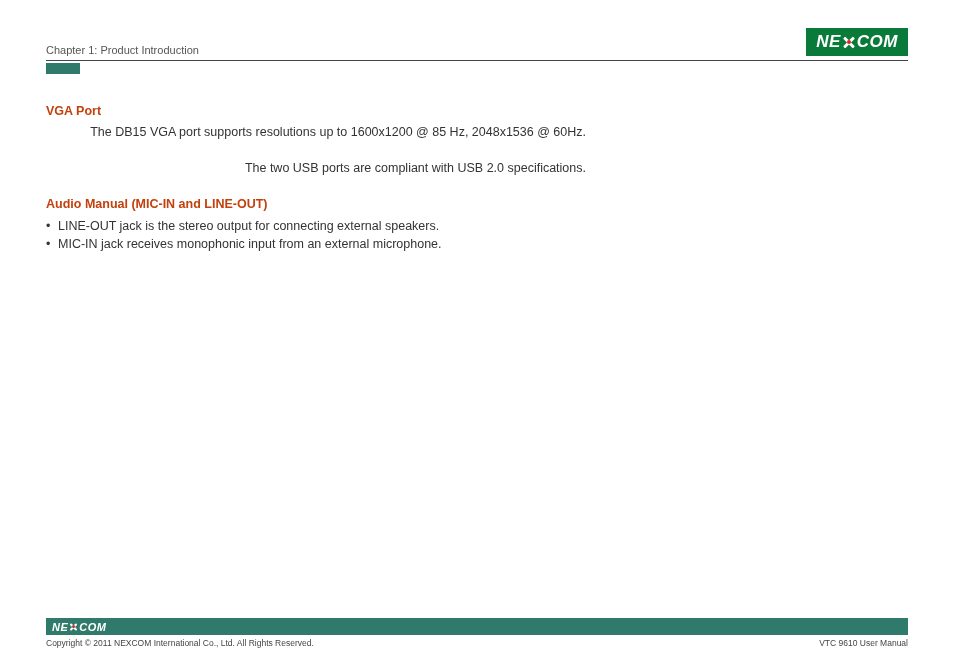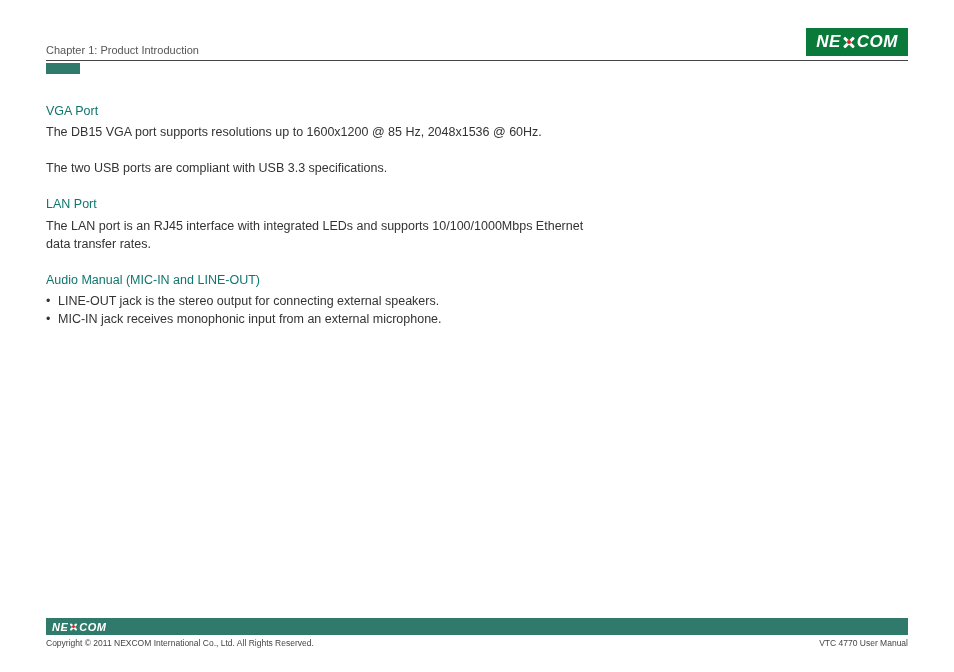--- a/index.html
+++ b/index.html
@@ -77,28 +77,29 @@
   }
   .content {
     max-width: 540px;
     line-height: 1.45;
     color: #333;
   }
   .section {
     margin-bottom: 18px;
   }
   .sec-title {
-    font-weight: 400;
+    font-weight: 700;
     font-size: 12.5px;
     margin-bottom: 3px;
-    color: #0f766e;
+    color: #c2410c;
   }
   .sec-body {
     font-size: 12.5px;
     color: #333;
+    text-align: right;
   }
   .bullets {
     list-style: none;
     padding-left: 0;
   }
   .bullets li {
     font-size: 12.5px;
     padding-left: 12px;
     position: relative;
   }
@@ -185,25 +186,21 @@
   </div>
   <hr class="hr-top">
   <div class="tab-mark"></div>
 
   <div class="content">
     <div class="section">
       <div class="sec-title">VGA Port</div>
       <div class="sec-body">The DB15 VGA port supports resolutions up to 1600x1200 @ 85 Hz, 2048x1536 @ 60Hz.</div>
     </div>
     <div class="section">
-      <div class="sec-body">The two USB ports are compliant with USB 3.3 specifications.</div>
-    </div>
-    <div class="section">
-      <div class="sec-title">LAN Port</div>
-      <div class="sec-body">The LAN port is an RJ45 interface with integrated LEDs and supports 10/100/1000Mbps Ethernet data transfer rates.</div>
+      <div class="sec-body">The two USB ports are compliant with USB 2.0 specifications.</div>
     </div>
     <div class="section">
       <div class="sec-title">Audio Manual (MIC-IN and LINE-OUT)</div>
       <ul class="bullets">
         <li>LINE-OUT jack is the stereo output for connecting external speakers.</li>
         <li>MIC-IN jack receives monophonic input from an external microphone.</li>
       </ul>
     </div>
   </div>
 </div>
@@ -218,15 +215,15 @@
       <span>COM</span>
     </span>
     <div class="footer-squares">
       <div class="sq"></div>
       <div class="sq big"></div>
     </div>
   </div>
   <div class="footer-text-row">
     <span>Copyright © 2011 NEXCOM International Co., Ltd. All Rights Reserved.</span>
     <span class="page-num">11</span>
-    <span>VTC 4770 User Manual</span>
+    <span>VTC 9610 User Manual</span>
   </div>
 </div>
 
 </body></html>

